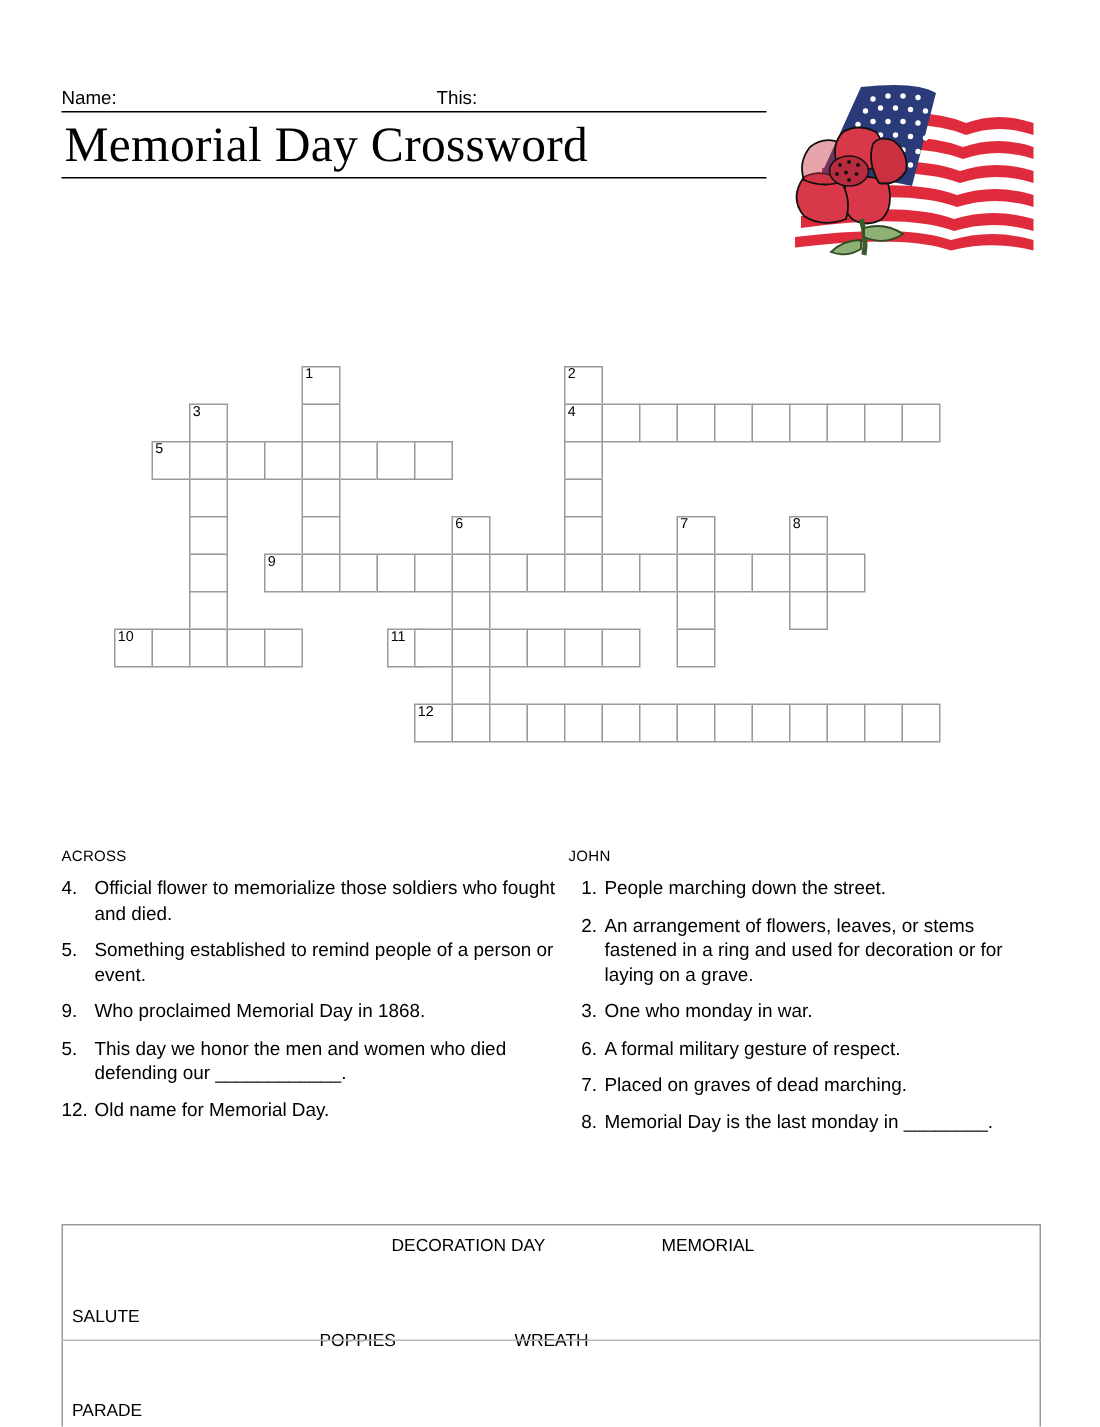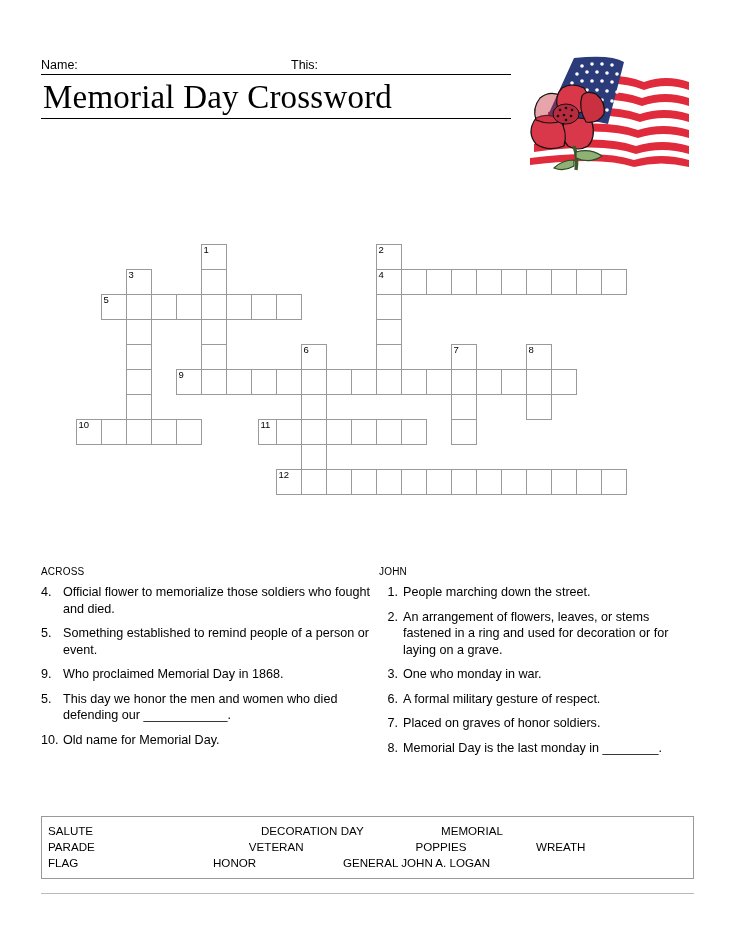--- a/index.html
+++ b/index.html
@@ -51,21 +51,21 @@
   .clue .t{flex:1;}
   .col-down .clue .n{width:19px;flex:0 0 19px;text-align:right;padding-right:5px;}
 
   
   .bank{
     position:absolute;left:41px;top:816px;width:653px;
     border:1px solid #999;box-sizing:border-box;padding:6px 0 7px 0;
   }
   .bank-row{display:flex;font-size:11.6px;line-height:16px;}
   .bank-row div{box-sizing:border-box;padding-left:6px;}
-  .bw0{width:165px;}.bw1{width:180px;margin-left:48px;}.bw2{width:130px;}.bw3{width:176px;}
+  .bw0{width:165px;margin-top:47px;}.bw1{width:180px;margin-left:48px;}.bw2{width:130px;}.bw3{width:176px;}
 
   
   .foot-rule{position:absolute;left:41px;top:893px;width:653px;border-bottom:1px solid #b9b9b9;}
   .foot{position:absolute;left:41px;top:897px;width:653px;display:flex;
         justify-content:space-between;font-size:9.3px;color:#4a4a4a;}
 </style>
 </head>
 <body>
 
 <div class="page">
@@ -274,21 +274,21 @@
           </div>
           <div class="clue">
             <span class="n">9.</span>
             <span class="t">Who proclaimed Memorial Day in 1868.</span>
           </div>
           <div class="clue">
             <span class="n">5.</span>
             <span class="t">This day we honor the men and women who died defending our ____________.</span>
           </div>
           <div class="clue">
-            <span class="n">10.</span>
+            <span class="n">12.</span>
             <span class="t">Old name for Memorial Day.</span>
           </div>
         </div>
     </div>
     <div class="col col-down">
       <div class="clue-head">JOHN</div>
       <div id="down-list">
           <div class="clue">
             <span class="n">1.</span>
             <span class="t">People marching down the street.</span>
@@ -300,40 +300,39 @@
           <div class="clue">
             <span class="n">3.</span>
             <span class="t">One who monday in war.</span>
           </div>
           <div class="clue">
             <span class="n">6.</span>
             <span class="t">A formal military gesture of respect.</span>
           </div>
           <div class="clue">
             <span class="n">7.</span>
-            <span class="t">Placed on graves of honor soldiers.</span>
+            <span class="t">Placed on graves of dead marching.</span>
           </div>
           <div class="clue">
             <span class="n">8.</span>
             <span class="t">Memorial Day is the last monday in ________.</span>
           </div>
         </div>
     </div>
   </div>
 
   <div class="bank">
     <div id="bank-rows">
         <div class="bank-row">
           <div class="bw0">SALUTE</div>
           <div class="bw1">DECORATION DAY</div>
           <div class="bw2">MEMORIAL</div>
         </div>
         <div class="bank-row">
           <div class="bw0">PARADE</div>
-          <div class="bw1">VETERAN</div>
           <div class="bw2">POPPIES</div>
           <div class="bw3">WREATH</div>
         </div>
         <div class="bank-row">
           <div class="bw0">FLAG</div>
           <div class="bw2">HONOR</div>
           <div class="bw3">GENERAL JOHN A. LOGAN</div>
         </div>
       </div>
   </div>

